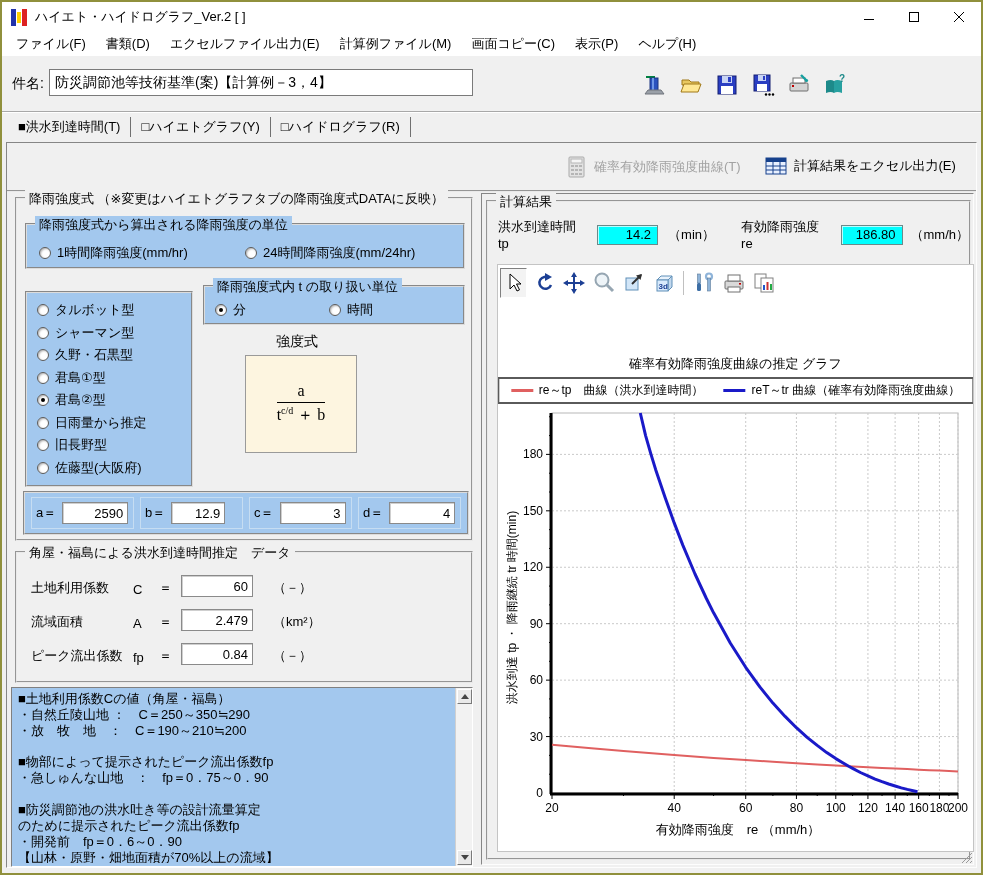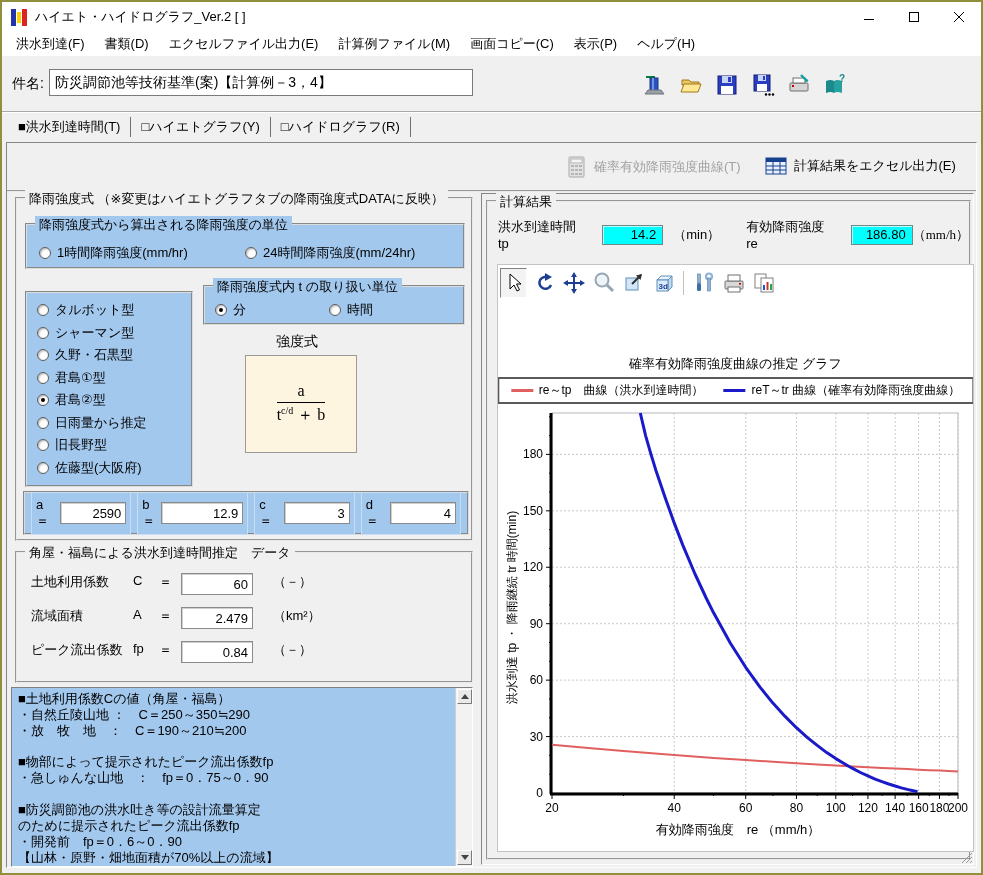--- a/index.html
+++ b/index.html
@@ -58,21 +58,21 @@
   .frac { text-align:center; }
   .frac .num { display:block; padding-bottom:2px; }
   .frac .den { display:block; border-top:1px solid #000; padding-top:2px; }
   .frac sup { font-size:10px; }
 
   .param-bar { position:absolute; background:#a3c8ee; border:2px groove #dcdcdc; display:flex; align-items:center; padding:0 6px; gap:6px; }
   .param-cell { flex:1; display:flex; align-items:center; gap:6px; background:#a3c8ee; border:1px solid #c6ddf2; padding:4px 4px; }
   .param-cell .plabel { font-size:13px; }
   .num-input { border:1px solid #8a8a8a; box-shadow:inset 1px 1px 0 #cfcfcf; background:#fff; font-size:13px; text-align:right; padding:0 4px; height:22px; font-family:inherit; }
 
-  .kad-row { position:absolute; left:14px; display:flex; align-items:flex-start; height:24px; }
+  .kad-row { position:absolute; left:14px; display:flex; align-items:flex-end; height:24px; }
   .kad-label { font-size:13px; width:102px; }
   .kad-sym { font-size:13px; width:26px; }
   .kad-eq { font-size:13px; width:22px; }
   .kad-unit { font-size:13px; margin-left:20px; }
 
   .notes { position:absolute; background:#a3c8ee; border-top:1px solid #808080; border-left:1px solid #808080; border-right:1px solid #fff; border-bottom:1px solid #fff; }
   .notes-text { position:absolute; left:6px; top:3px; right:20px; bottom:3px; font-size:13px; line-height:1.22; white-space:pre-line; overflow:hidden; }
   .scrollbar { position:absolute; right:0; top:0; bottom:0; width:17px; background:#f2f2f2; border-left:1px solid #d0d0d0; }
   .sb-btn { position:absolute; left:1px; width:15px; height:15px; background:#e9e9e9; border:1px solid; border-color:#fff #7a7a7a #7a7a7a #fff; display:flex; align-items:center; justify-content:center; }
   .tri-up { width:0; height:0; border-left:4px solid transparent; border-right:4px solid transparent; border-bottom:5px solid #444; }
@@ -127,21 +127,21 @@
       <span class="wc">
           <svg width="12" height="12">
             <line x1="1" y1="1" x2="11" y2="11" stroke="#000"></line>
             <line x1="11" y1="1" x2="1" y2="11" stroke="#000"></line>
           </svg>
         </span>
     </span>
   </div>
 
   <div class="menubar">
-    <span class="menu-item">洪水到達(F)</span>
+    <span class="menu-item">ファイル(F)</span>
     <span class="menu-item">書類(D)</span>
     <span class="menu-item">エクセルファイル出力(E)</span>
     <span class="menu-item">計算例ファイル(M)</span>
     <span class="menu-item">画面コピー(C)</span>
     <span class="menu-item">表示(P)</span>
     <span class="menu-item">ヘルプ(H)</span>
   </div>
 
   <div class="subjectbar">
     <span class="subject-label">件名:</span>
@@ -312,21 +312,21 @@
         </span>
       </div>
 
       <div class="param-bar" style="left:6px; top:292px; width:446px; height:44px;">
         <span class="param-cell">
           <span class="plabel">a＝</span>
           <input class="num-input" style="width: 66px;" value="2590">
         </span>
         <span class="param-cell">
           <span class="plabel">b＝</span>
-          <input class="num-input" style="width: 82px;" value="12.9">
+          <input class="num-input" style="width: 54px;" value="12.9">
         </span>
         <span class="param-cell">
           <span class="plabel">c＝</span>
           <input class="num-input" style="width: 66px;" value="3">
         </span>
         <span class="param-cell">
           <span class="plabel">d＝</span>
           <input class="num-input" style="width: 66px;" value="4">
         </span>
       </div>
@@ -382,21 +382,21 @@
     <div class="rightcol">
       <div class="groupbox" style="left:4px; top:6px; width:485px; height:660px;">
         <span class="gb-legend">計算結果</span>
 
         <div class="results-row">
           <span>洪水到達時間　tp</span>
           <span class="cyan-box" style="margin-left:10px;">14.2</span>
           <span style="margin-left:10px;">（min）</span>
           <span style="margin-left:26px;">有効降雨強度　re</span>
           <span class="cyan-box" style="margin-left:10px;">186.80</span>
-          <span style="font-family:Liberation Serif, serif;">（mm/h）</span>
+          <span style="margin-left:8px;">（mm/h）</span>
         </div>
 
         <div class="chartbox">
           <div class="chart-toolbar">
             <span class="cbtn pressed">
                 <svg width="22" height="22">
                   <polygon points="7,2 7,17 11,13 14,19 16.5,17.8 13.5,12 18,12" fill="#fff" stroke="#000"></polygon>
                 </svg>
               </span>
             <span class="cbtn">

